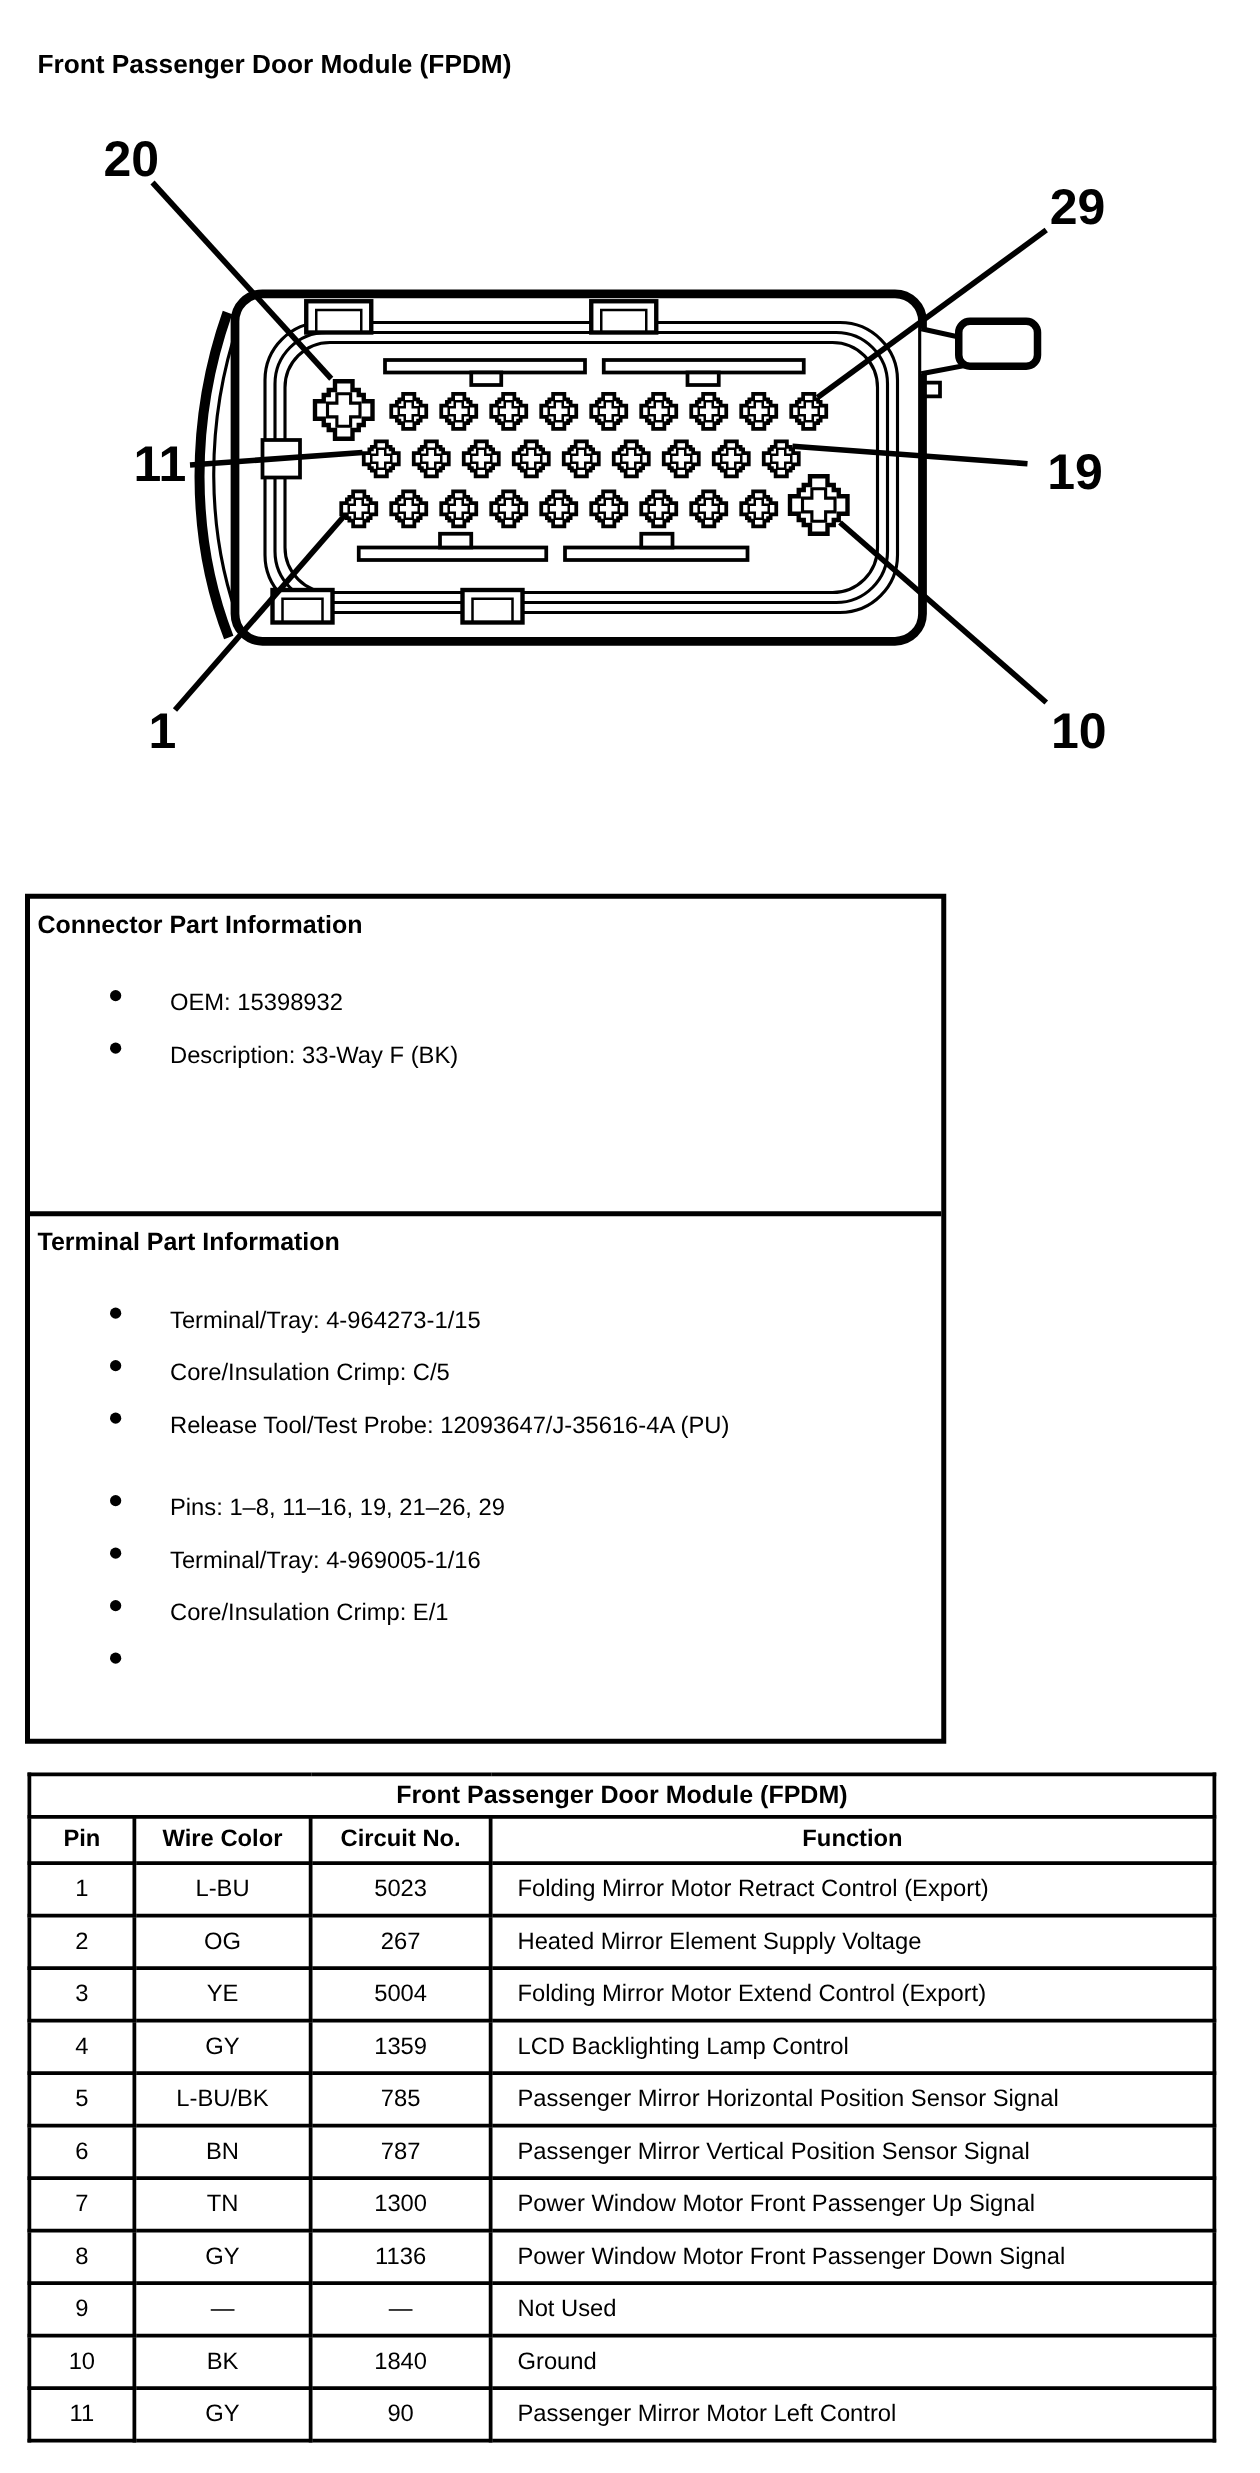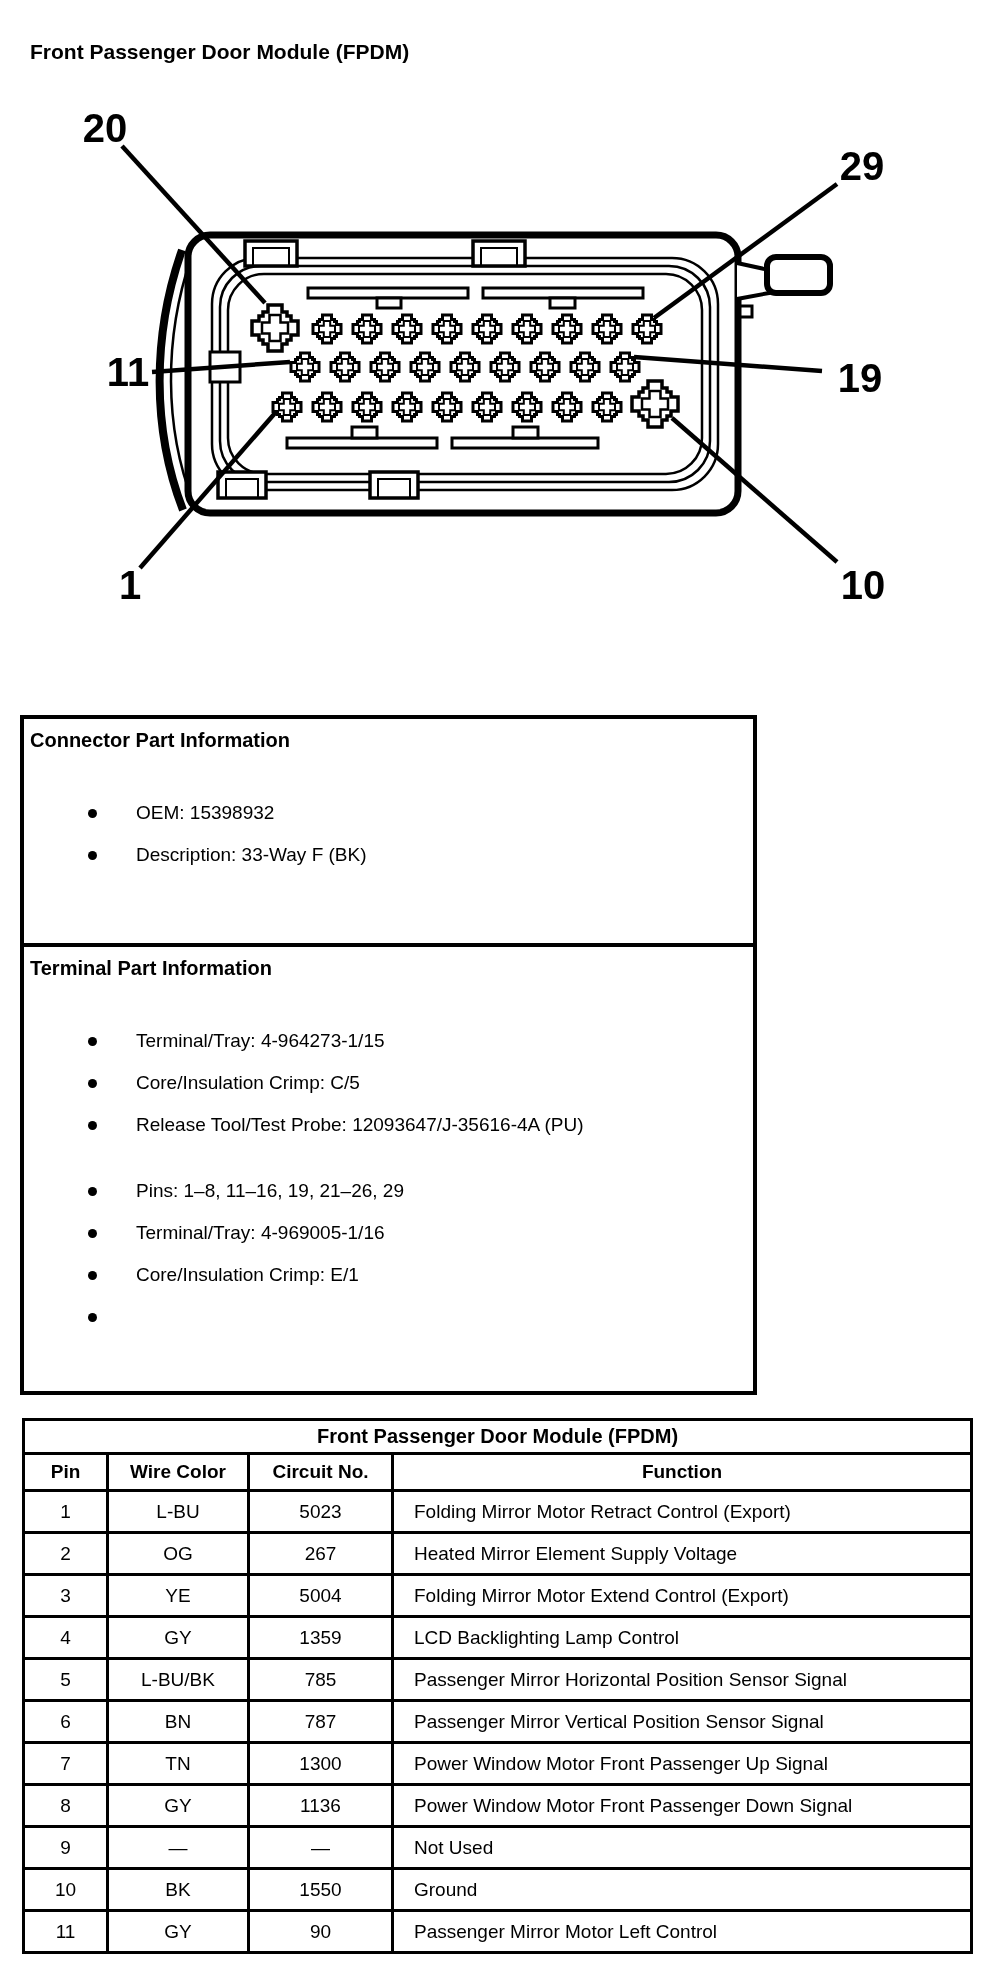--- a/index.html
+++ b/index.html
@@ -12,27 +12,27 @@
     font-size:21px;font-weight:bold;letter-spacing:0;
   }
   svg text{font-family:"Liberation Sans",sans-serif;}
 
   
   .info-box{
     position:absolute;left:20px;top:715px;width:737px;height:680px;
     border:4px solid #000;box-sizing:border-box;background:#fff;
   }
   .info-section{box-sizing:border-box;}
-  .info-section.first{height:228px;border-bottom:4px solid #000;}
+  .info-section.first{height:254px;border-bottom:4px solid #000;}
   .info-section-title{
     font-size:20px;font-weight:bold;padding:10px 6px 0 6px;
   }
   .bullets{margin:40px 0 0 64px;}
   .bullets.second-group{margin-top:24px;}
-  .bullet-row{display:flex;align-items:center;height:42px;}
+  .bullet-row{display:flex;height:42px;}
   .bullet-dot{
     width:9px;height:9px;border-radius:50%;background:#000;
     flex:0 0 auto;margin-right:39px;
   }
   .bullet-text{font-size:19px;white-space:nowrap;}
 
   
   table.pin-table{
     position:absolute;left:22px;top:1418px;width:951px;
     border-collapse:collapse;background:#fff;
@@ -290,21 +290,21 @@
       </tr>
       <tr>
         <td>9</td>
         <td>—</td>
         <td>—</td>
         <td class="fn">Not Used</td>
       </tr>
       <tr>
         <td>10</td>
         <td>BK</td>
-        <td>1550</td>
+        <td>1840</td>
         <td class="fn">Ground</td>
       </tr>
       <tr>
         <td>11</td>
         <td>GY</td>
         <td>90</td>
         <td class="fn">Passenger Mirror Motor Left Control</td>
       </tr>
     </tbody>
 </table>

